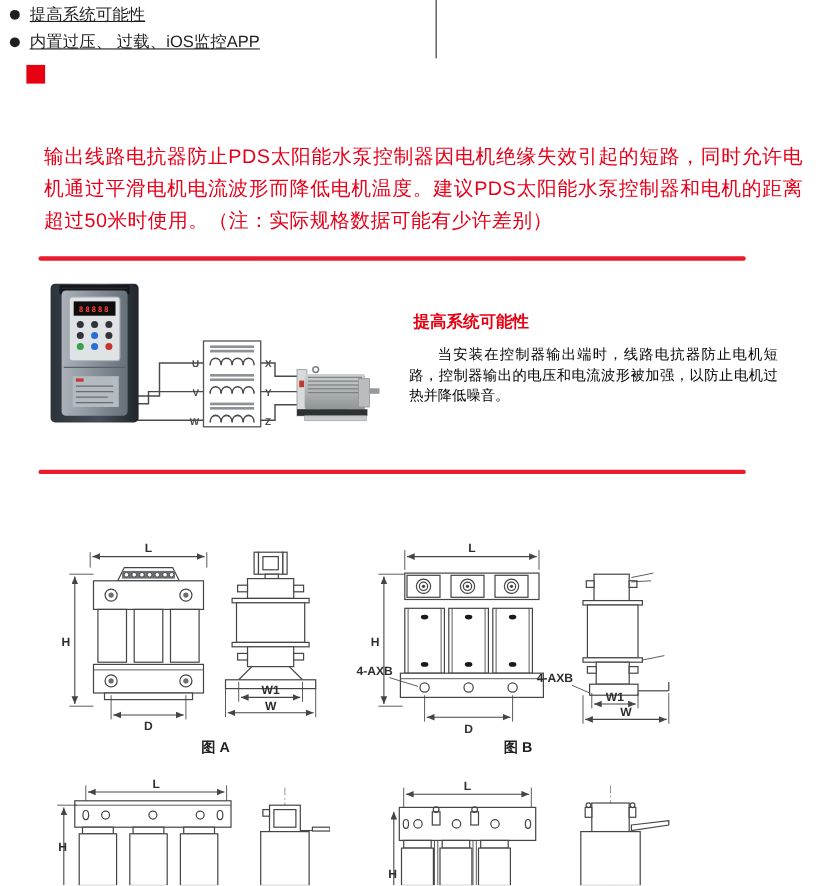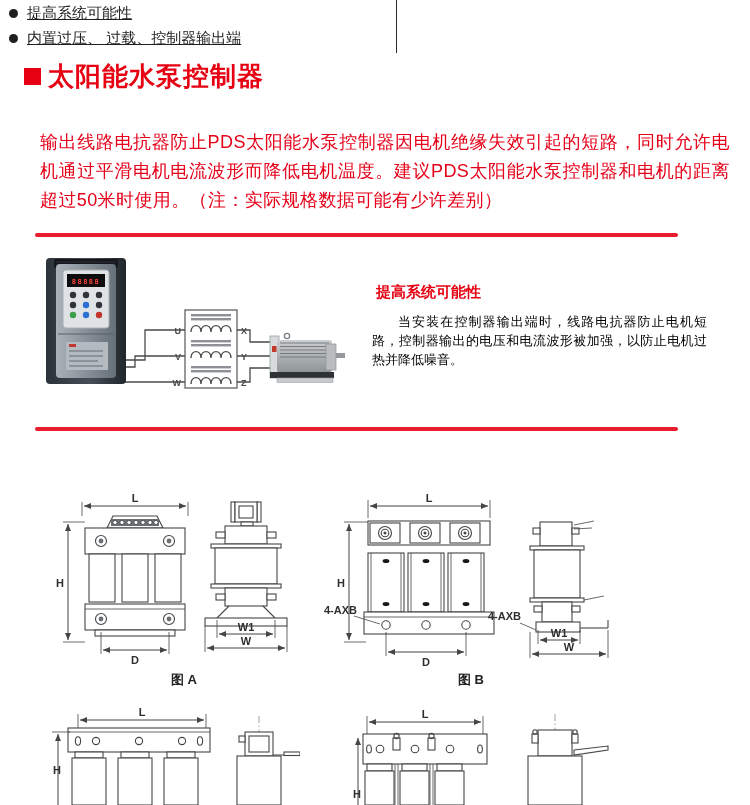--- a/index.html
+++ b/index.html
@@ -44,27 +44,26 @@
 <body>
 
 <div class="page">
 
   <div class="feature-item" style="left:9px;top:4px;">
     <span class="bullet-dot"></span>
     <span>提高系统可能性</span>
   </div>
   <div class="feature-item" style="left:9px;top:29px;">
     <span class="bullet-dot"></span>
-    <span>内置过压、 过载、控制器输出端</span>
+    <span>内置过压、 过载、iOS监控APP</span>
   </div>
   <div class="top-divider"></div>
 
   <div class="heading">
     <span class="heading-square"></span>
-    <span>太阳能水泵控制器</span>
   </div>
 
   <p class="intro">输出线路电抗器防止PDS太阳能水泵控制器因电机绝缘失效引起的短路，同时允许电机通过平滑电机电流波形而降低电机温度。建议PDS太阳能水泵控制器和电机的距离超过50米时使用。（注：实际规格数据可能有少许差别）</p>
 
   <div class="red-rule" style="top:233px;"></div>
   <div class="red-rule" style="top:427px;"></div>
 
   <svg style="left:30px;top:248px;" width="345" height="152" viewBox="0 0 345 152">
     <defs>
       <linearGradient id="invBody" x1="0" y1="0" x2="1" y2="0">
@@ -244,21 +243,21 @@
       <line class="ext" x1="162" y1="128" x2="162" y2="146"></line>
         <line class="ext" x1="220" y1="128" x2="220" y2="146"></line>
       <line class="dim" x1="164" y1="142" x2="218" y2="142" marker-start="url(#arwA)" marker-end="url(#arwA)"></line>
       <text x="191" y="139" text-anchor="middle" class="svg-label">W1</text>
       <line class="ext" x1="150" y1="134" x2="150" y2="160"></line>
         <line class="ext" x1="232" y1="134" x2="232" y2="160"></line>
       <line class="dim" x1="152" y1="156" x2="230" y2="156" marker-start="url(#arwA)" marker-end="url(#arwA)"></line>
       <text x="191" y="153" text-anchor="middle" class="svg-label">W</text>
     </g>
   </svg>
-  <div class="fig-caption" style="left:54px;top:671px;width:260px;">图 A</div>
+  <div class="fig-caption" style="left:66px;top:671px;width:260px;">图 A</div>
 
   <svg style="left:322px;top:492px;" width="298" height="178" viewBox="0 0 298 178">
     <defs>
       <marker id="arwB" markerWidth="9" markerHeight="8" refX="7" refY="3" orient="auto-start-reverse">
         <path d="M0,0 L7,3 L0,6 Z" fill="#454545"></path>
       </marker>
     </defs>
 
     <g>
       <line class="ext" x1="46" y1="8" x2="46" y2="26"></line>

